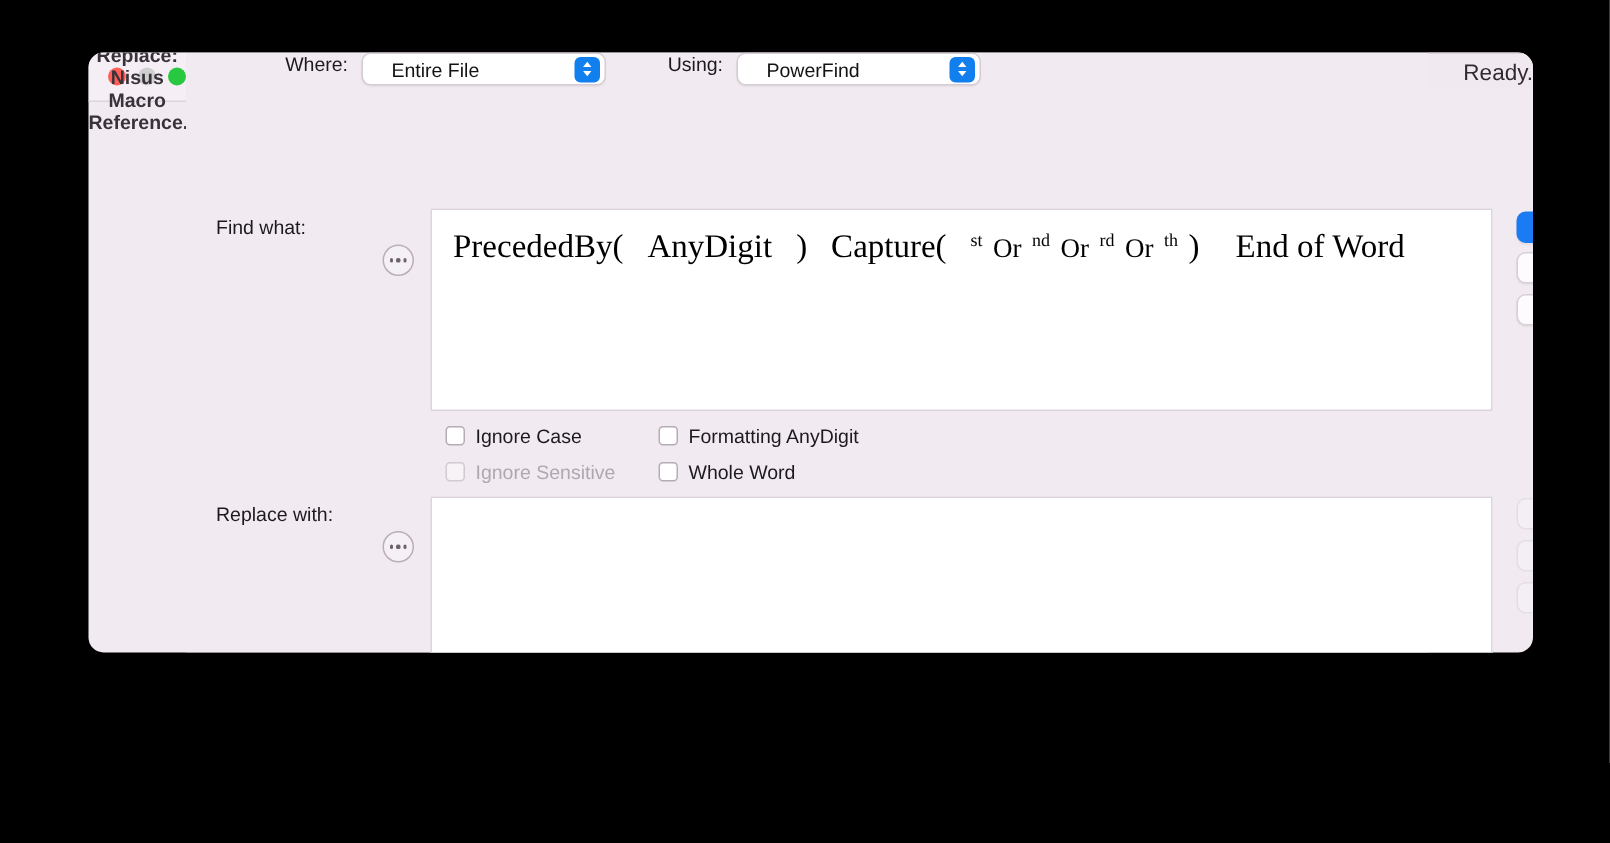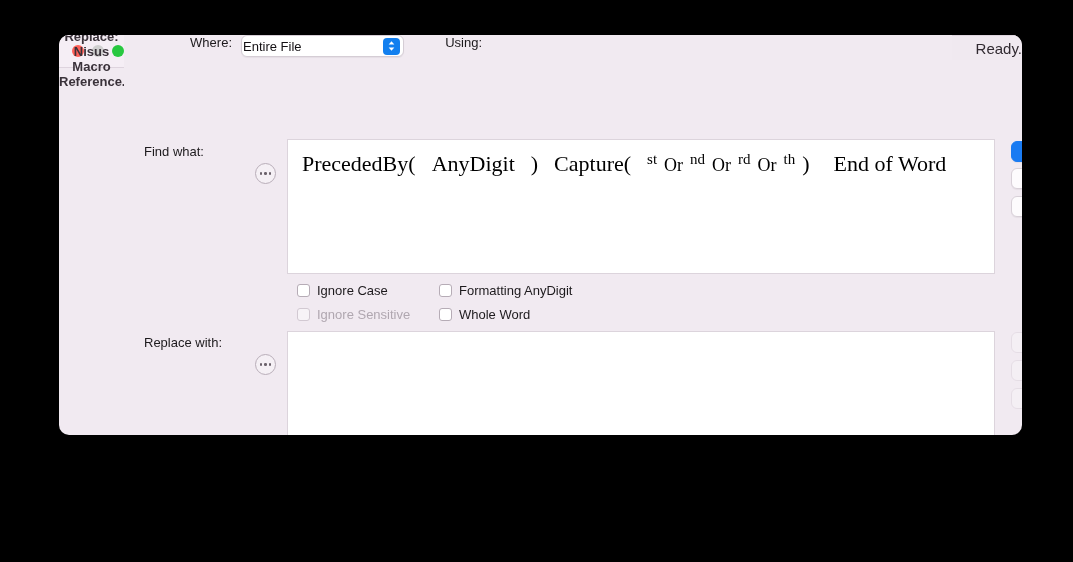--- a/index.html
+++ b/index.html
@@ -88,21 +88,21 @@
     margin-left: 9px;
     display: flex;
     align-items: center;
     box-shadow: 0 1px 1px rgba(0,0,0,0.05);
   }
   #where-popup { width: 163px; }
   #using-popup { width: 163px; }
   .popup-value {
     font-size: 13px;
     color: #141114;
-    padding-left: 1px;
+    padding-left: 19px;
     flex: 1 1 auto;
     white-space: nowrap;
     overflow: hidden;
   }
   .popup-arrows {
     width: 17px; height: 17px;
     margin-right: 3px;
     border-radius: 4px;
     background: #127fef;
     flex: 0 0 auto;
@@ -163,21 +163,21 @@
   #find-content {
     font-family: "Liberation Serif", serif;
     font-size: 22px;
     color: #000000;
     padding: 10px 0 0 14px;
     white-space: nowrap;
     line-height: 1.25;
   }
   #find-content .tok { margin-right: 16px; }
   #find-content .sup {
-    font-size: 15px;
+    font-size: 12px;
     vertical-align: 7px;
     margin-right: 7px;
   }
   #find-content .orr {
     font-size: 18px;
     margin-right: 7px;
     text-align: right;
   }
   #find-content .paren { margin-right: 16px; }
   #find-content .endw { margin-left: 8px; }
@@ -291,20 +291,29 @@
       <div id="where-popup" class="popup">
         <span class="popup-value">Entire File</span>
         <span class="popup-arrows">
           <svg width="9" height="12" viewBox="0 0 9 12">
             <path d="M4.5 1.2 L7.3 4.6 L1.7 4.6 Z" fill="#ffffff"></path>
             <path d="M4.5 10.8 L7.3 7.4 L1.7 7.4 Z" fill="#ffffff"></path>
           </svg>
         </span>
       </div>
       <div id="using-label" class="field-label">Using:</div>
+      <div id="using-popup" class="popup">
+        <span class="popup-value">PowerFind</span>
+        <span class="popup-arrows">
+          <svg width="9" height="12" viewBox="0 0 9 12">
+            <path d="M4.5 1.2 L7.3 4.6 L1.7 4.6 Z" fill="#ffffff"></path>
+            <path d="M4.5 10.8 L7.3 7.4 L1.7 7.4 Z" fill="#ffffff"></path>
+          </svg>
+        </span>
+      </div>
     </div>
 
     <div id="find-what-label" class="left-label">Find what:</div>
     <div id="find-dots" class="dots-button">
       <span class="dot"></span>
       <span class="dot"></span>
       <span class="dot"></span>
     </div>
     <div id="find-field" class="textarea">
       <div id="find-content"><span class="tok">PrecededBy(</span><span class="tok">AnyDigit</span><span class="paren">)</span><span class="tok">Capture(</span><span class="sup">st</span><span class="orr">Or</span><span class="sup">nd</span><span class="orr">Or</span><span class="sup">rd</span><span class="orr">Or</span><span class="sup">th</span><span class="paren">)</span><span class="endw">End of Word</span></div>

